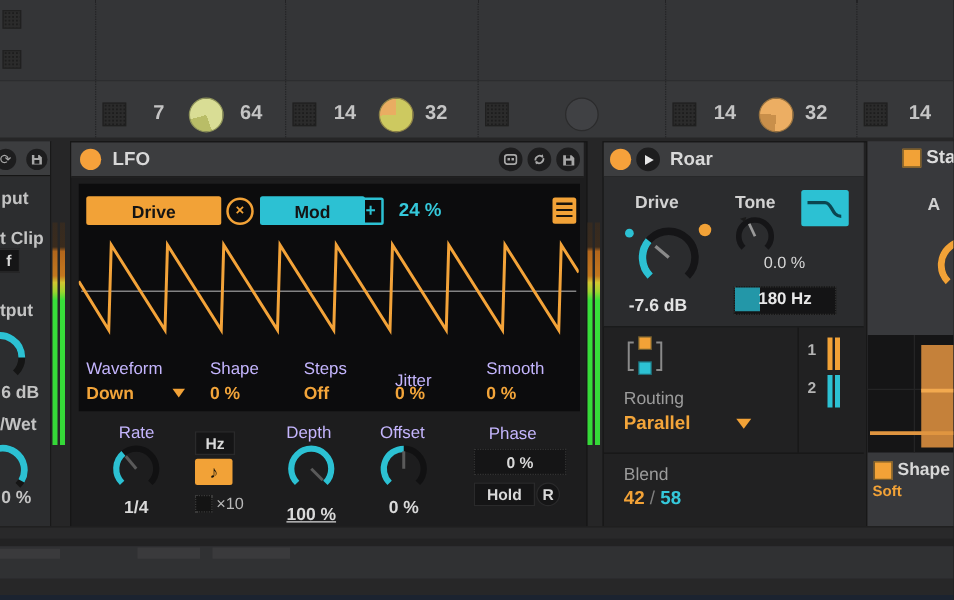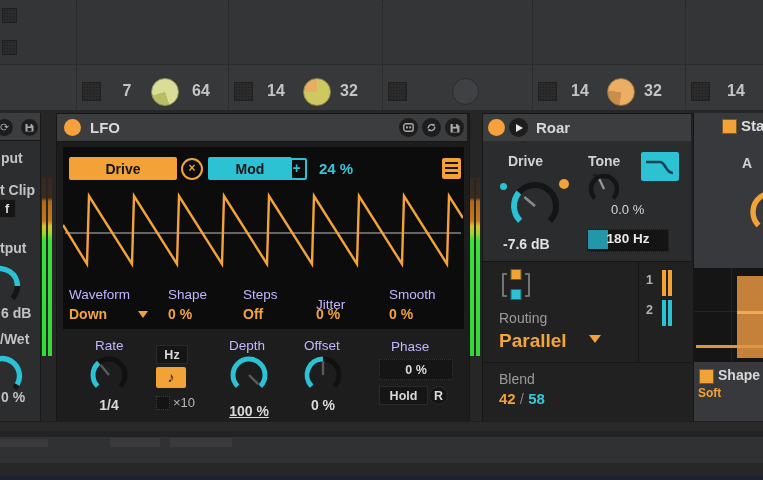--- a/index.html
+++ b/index.html
@@ -237,21 +237,21 @@
     </div>
 
     <div class="abs" style="left:0;top:148px;width:208px;height:100px;border-bottom:1px solid #161616;"></div>
     <div class="abs" style="left:155px;top:148px;width:1px;height:100px;background:#161616;"></div>
     <svg class="abs" style="left:14px;top:152px;" width="38" height="38" viewBox="0 0 38 38">
       <path d="M10 8 H6 V30 H10 M28 8 H32 V30 H28" fill="none" stroke="#8a8a8a" stroke-width="1.6"></path>
       <rect x="14" y="3.5" width="10" height="10" fill="#f2a237" stroke="#6e5a2e" stroke-width="1"></rect>
       <rect x="14" y="23.5" width="10" height="10" fill="#2cc1d3" stroke="#1e6a74" stroke-width="1"></rect>
     </svg>
     <div class="abs sectlbl" style="left:16px;top:196px;">Routing</div>
-    <div class="abs val-orange" style="left:16px;top:216px;font-size:19px;">Parallel</div>
+    <div class="abs val-orange" style="left:16px;top:216px;font-size:15px;">Parallel</div>
     <div class="abs" style="left:106px;top:221px;width:0;height:0;border-left:6px solid transparent;border-right:6px solid transparent;border-top:8px solid #f2a237;"></div>
     <div class="abs" style="left:163px;top:159px;color:#b4b4b4;font-size:12.5px;font-weight:bold;">1</div>
     <div class="abs" style="left:179px;top:156px;width:10px;height:26px;">
       <div style="position:absolute;left:0;width:4px;height:26px;background:#f2a237;"></div>
       <div style="position:absolute;left:6px;width:4px;height:26px;background:#f2a237;"></div>
     </div>
     <div class="abs" style="left:163px;top:189px;color:#b4b4b4;font-size:12.5px;font-weight:bold;">2</div>
     <div class="abs" style="left:179px;top:186px;width:10px;height:26px;">
       <div style="position:absolute;left:0;width:4px;height:26px;background:#2cc1d3;"></div>
       <div style="position:absolute;left:6px;width:4px;height:26px;background:#2cc1d3;"></div>

